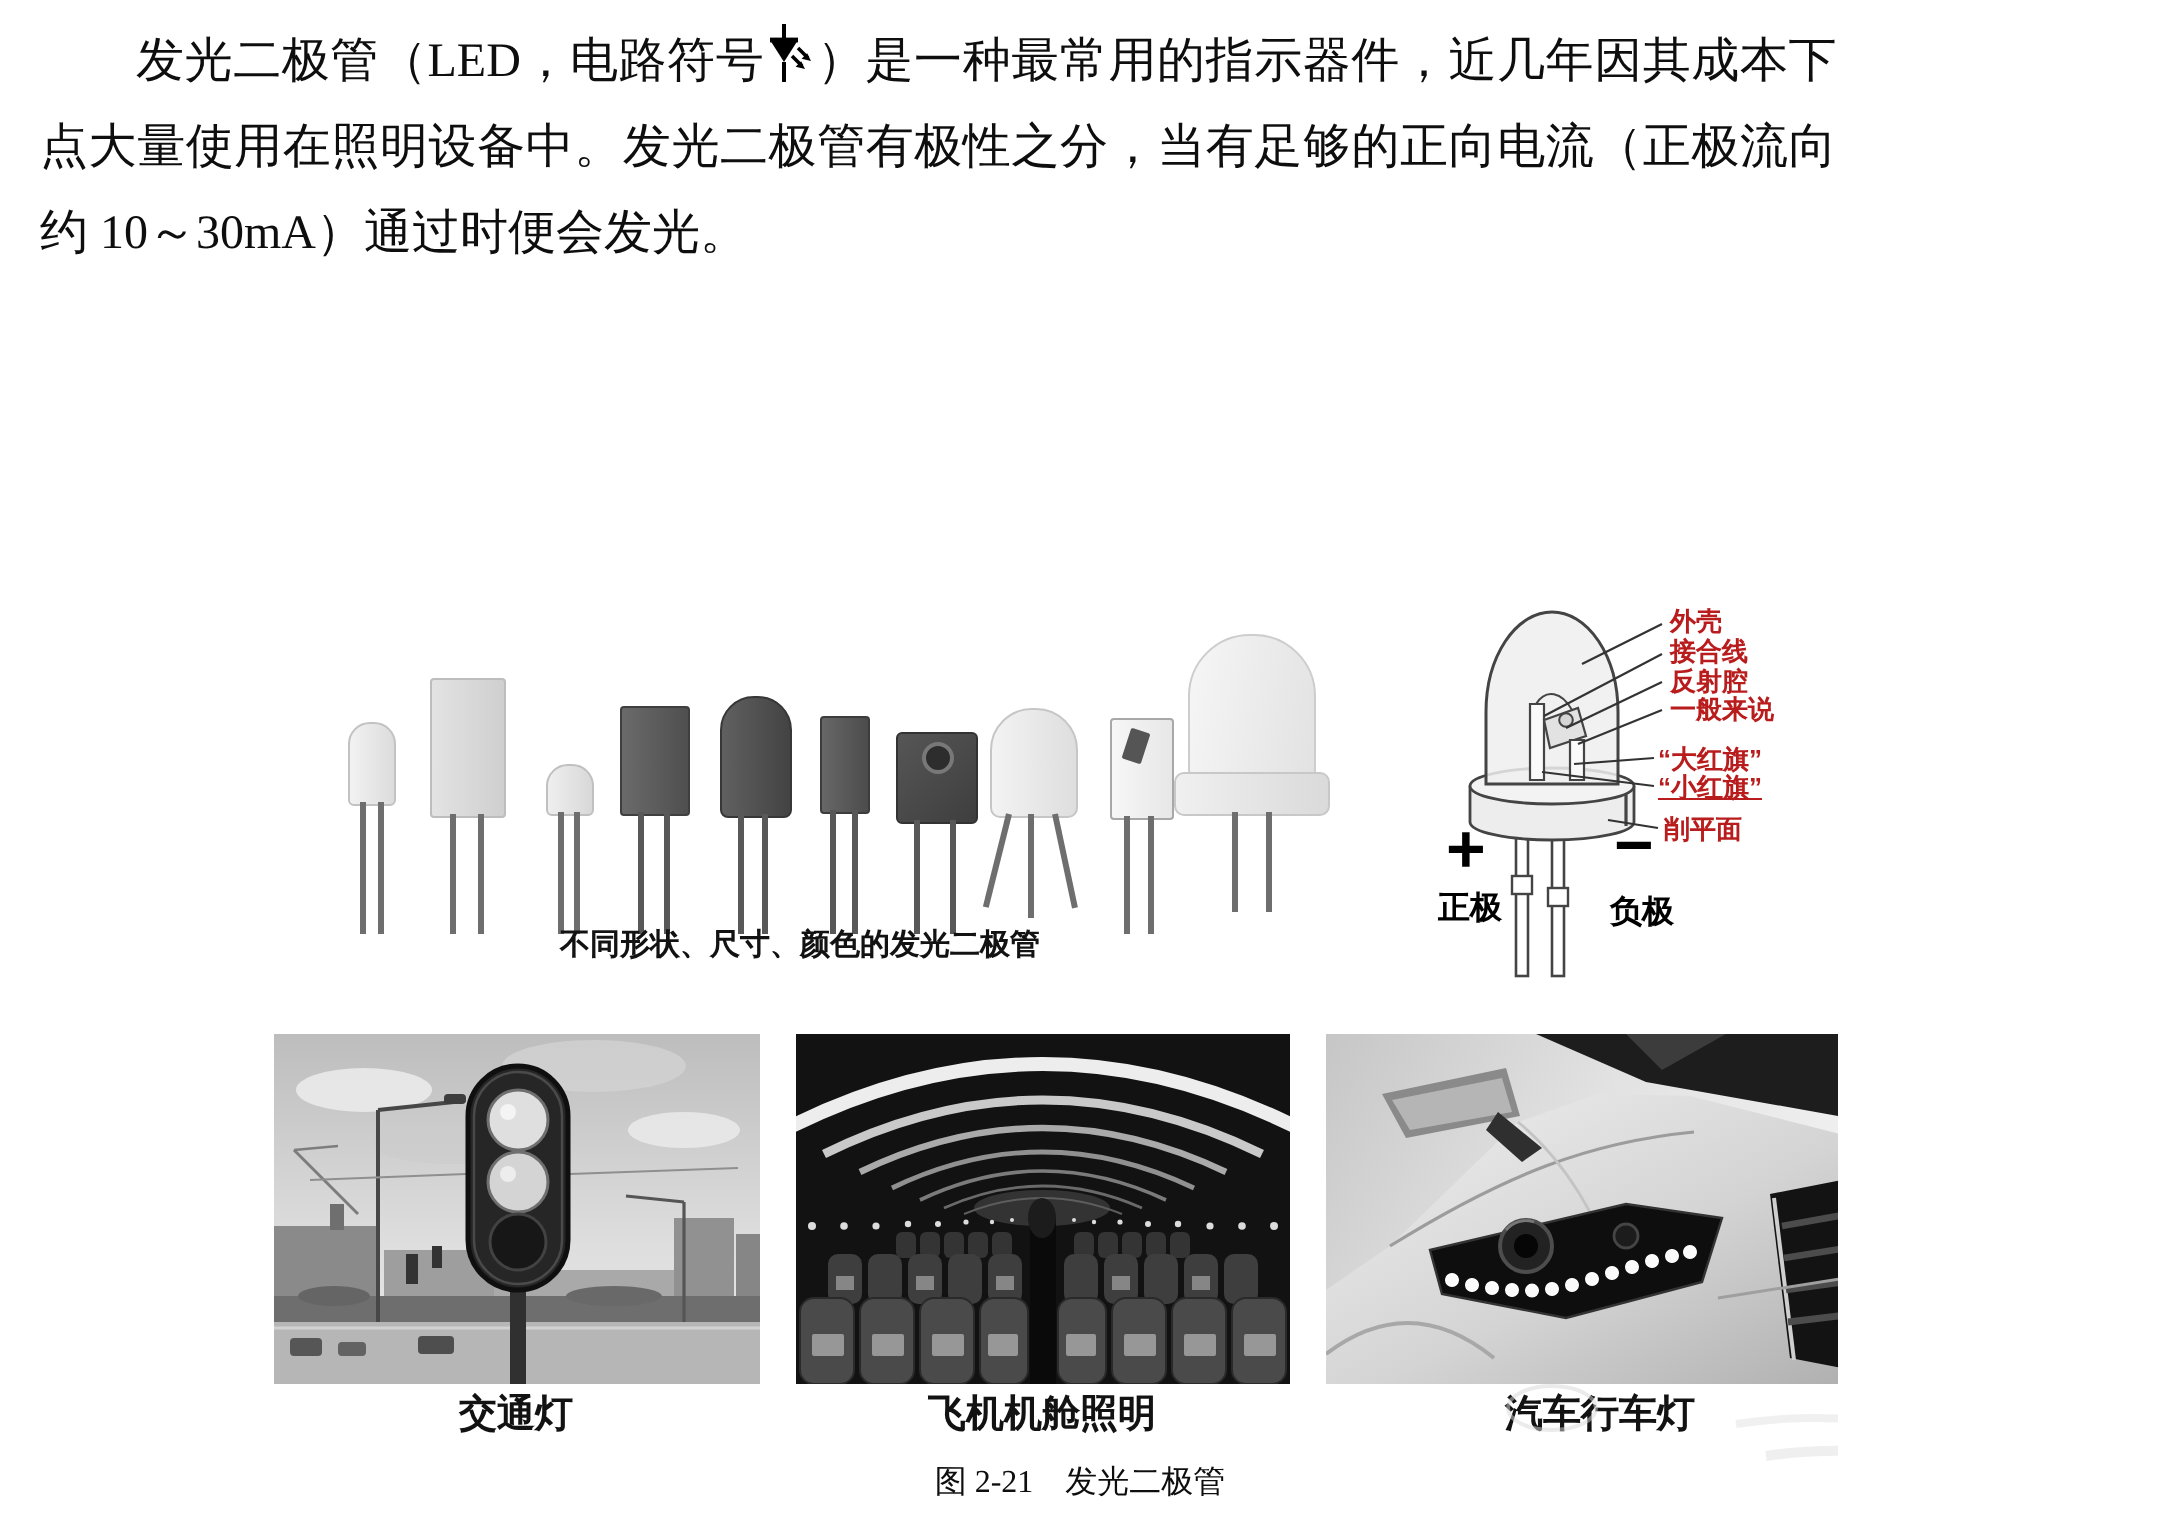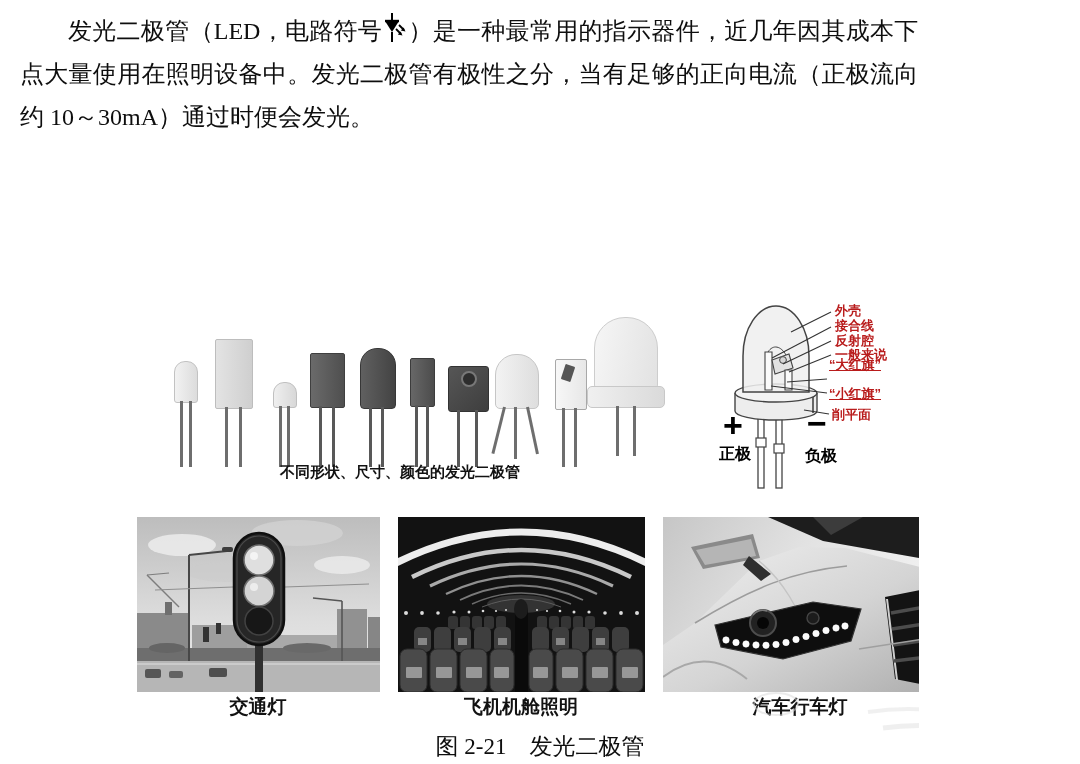--- a/index.html
+++ b/index.html
@@ -36,21 +36,21 @@
   
   .photo{position:absolute;top:517px;height:175px;}
   .photo svg{display:block;}
   .photo-caption{
     position:absolute;top:694px;transform:translateX(-50%);
     font-family:"Liberation Sans","DejaVu Sans",sans-serif;
     font-size:19px;font-weight:700;color:#121212;white-space:nowrap;
   }
   .fig-caption{
     position:absolute;left:540px;top:731px;transform:translateX(-50%);
-    font-size:23px;color:#0e0e0e;white-space:nowrap;
+    font-size:16px;color:#0e0e0e;white-space:nowrap;
     font-family:"Liberation Serif","DejaVu Serif",serif;
   }
   .watermark{position:absolute;left:748px;top:690px;opacity:.5;}
 </style>
 </head>
 <body>
 
 <div class="page">
 
   <p class="para para1">
@@ -142,21 +142,21 @@
         <line x1="116" y1="61" x2="74" y2="78"></line>
         <line x1="112" y1="85" x2="72" y2="88"></line>
         <line x1="112" y1="99" x2="56" y2="92"></line>
         <line x1="114" y1="120" x2="89" y2="116"></line>
       </g>
     </svg>
     <span class="dlabel" style="left:120px;top:10px;">外壳</span>
     <span class="dlabel" style="left:120px;top:25px;">接合线</span>
     <span class="dlabel" style="left:120px;top:40px;">反射腔</span>
     <span class="dlabel" style="left:120px;top:54px;">一般来说</span>
-    <span class="dlabel" style="left:114px;top:64px;text-decoration:underline;">“大红旗”</span>
+    <span class="dlabel" style="left:114px;top:79px;">“大红旗”</span>
     <span class="dlabel" style="left:114px;top:93px;text-decoration:underline;">“小红旗”</span>
     <span class="dlabel" style="left:117px;top:114px;">削平面</span>
     <span class="dsign" style="left:8px;top:118px;">+</span>
     <span class="dsign" style="left:92px;top:116px;">−</span>
     <span class="dpol" style="left:4px;top:150px;">正极</span>
     <span class="dpol" style="left:90px;top:152px;">负极</span>
   </div>
 
   <div class="photo" style="left:137px;width:243px;">
     <svg width="243" height="175" viewBox="0 0 243 175">

